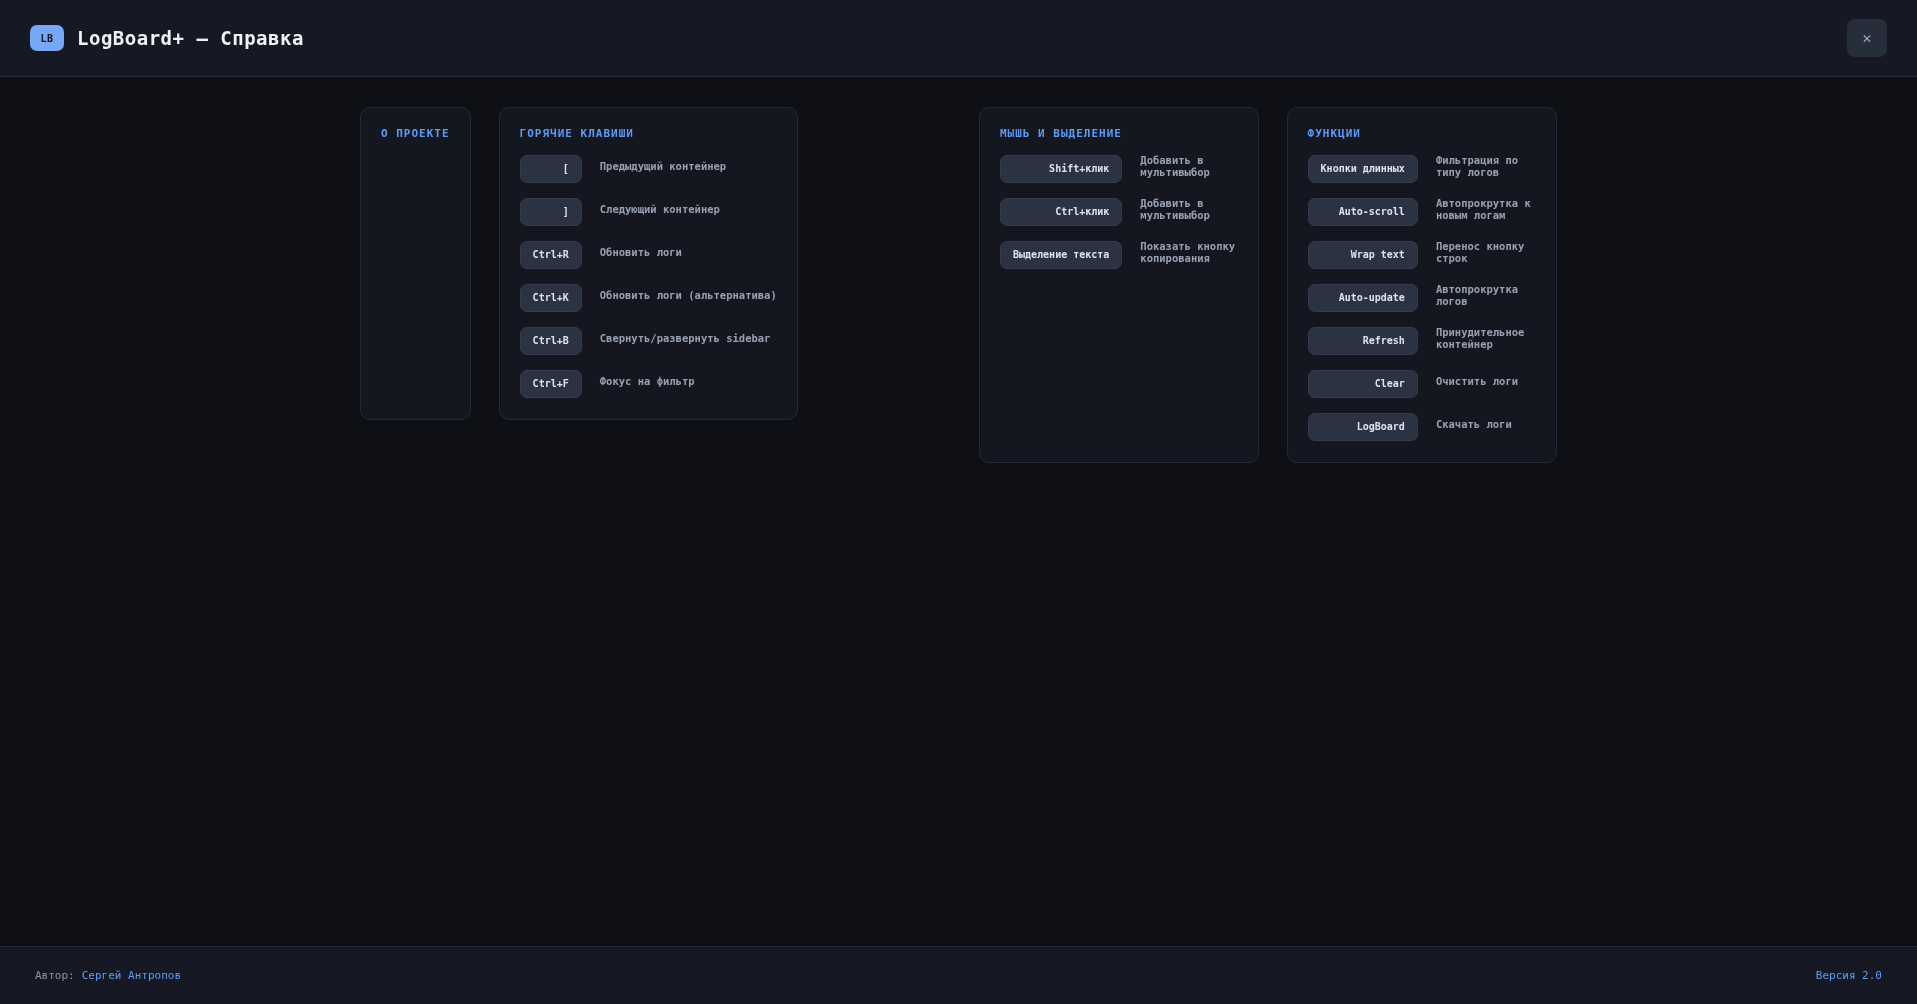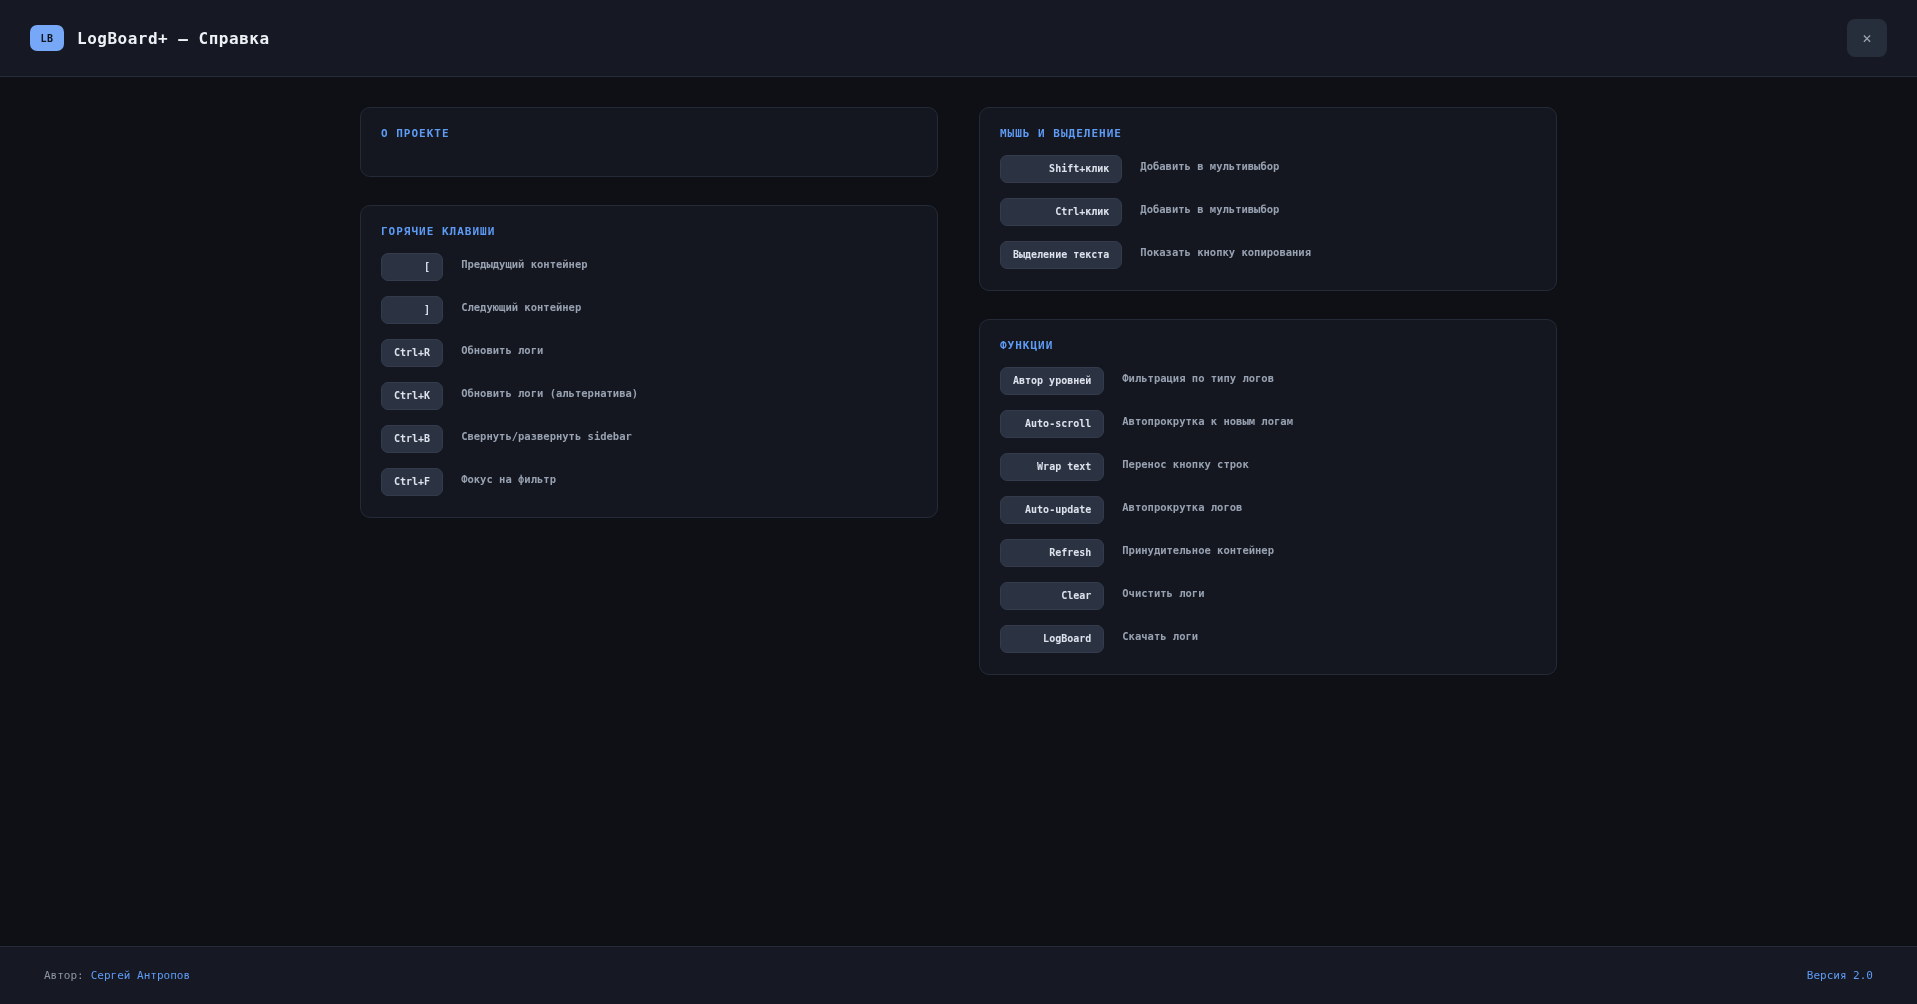--- a/index.html
+++ b/index.html
@@ -28,21 +28,21 @@
     background: #77a7f7;
     color: #10141c;
     border-radius: 7px;
     font-size: 10px;
     font-weight: bold;
     display: flex; align-items: center; justify-content: center;
     letter-spacing: 0.5px;
   }
   .app-title {
     color: #edf0f5;
-    font-size: 16px;
+    font-size: 19px;
     font-weight: bold;
     letter-spacing: 0.5px;
   }
   .close-btn {
     margin-left: auto;
     width: 40px; height: 38px;
     background: #262d3b;
     border: none;
     border-radius: 8px;
     color: #99a3b3;
@@ -60,21 +60,21 @@
     padding-top: 30px;
   }
   .columns {
     width: 1197px;
     margin: 0 auto;
     display: grid;
     grid-template-columns: 1fr 1fr;
     column-gap: 41px;
     align-items: start;
   }
-  .col { display: flex; flex-direction: column; gap: 28px; }
+  .col { display: flex; flex-direction: row; gap: 28px; }
 
   .card {
     background: #14171f;
     border: 1px solid #242a37;
     border-radius: 10px;
     padding: 19px 20px 21px 20px;
   }
   .card-title {
     color: #5e9bf5;
     font-size: 11px;
@@ -121,21 +121,21 @@
 
   
   .app-footer {
     flex: 0 0 58px;
     height: 58px;
     background: #161924;
     border-top: 1px solid #252b38;
     display: flex;
     align-items: center;
     justify-content: space-between;
-    padding: 0 44px;
+    padding: 0 35px;
     font-size: 11px;
   }
   .author-label { color: #8b94a5; }
   .author-link { color: #5e9bf5; text-decoration: none; margin-left: 7px; cursor: pointer; }
   .version { color: #5e9bf5; }
 </style>
 </head>
 <body>
 
 <header class="app-header">
@@ -185,21 +185,21 @@
           <kbd class="kbd">Ctrl+клик</kbd>
           <span class="row-desc">Добавить в мультивыбор</span>
           <kbd class="kbd">Выделение текста</kbd>
           <span class="row-desc">Показать кнопку копирования</span>
         </div>
       </section>
 
       <section class="card">
         <h2 class="card-title">ФУНКЦИИ</h2>
         <div class="rows">
-          <kbd class="kbd">Автор уровней</kbd>
+          <kbd class="kbd">Кнопки длинных</kbd>
           <span class="row-desc">Фильтрация по типу логов</span>
           <kbd class="kbd">Auto-scroll</kbd>
           <span class="row-desc">Автопрокрутка к новым логам</span>
           <kbd class="kbd">Wrap text</kbd>
           <span class="row-desc">Перенос кнопку строк</span>
           <kbd class="kbd">Auto-update</kbd>
           <span class="row-desc">Автопрокрутка логов</span>
           <kbd class="kbd">Refresh</kbd>
           <span class="row-desc">Принудительное контейнер</span>
           <kbd class="kbd">Clear</kbd>

